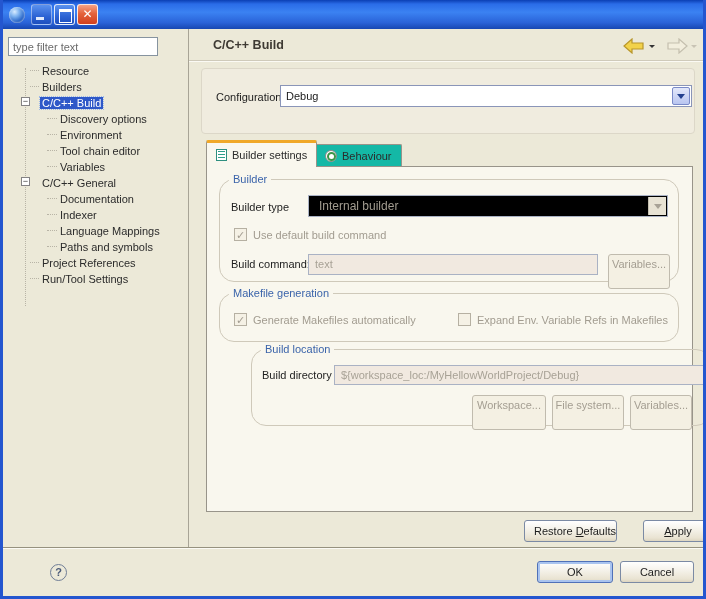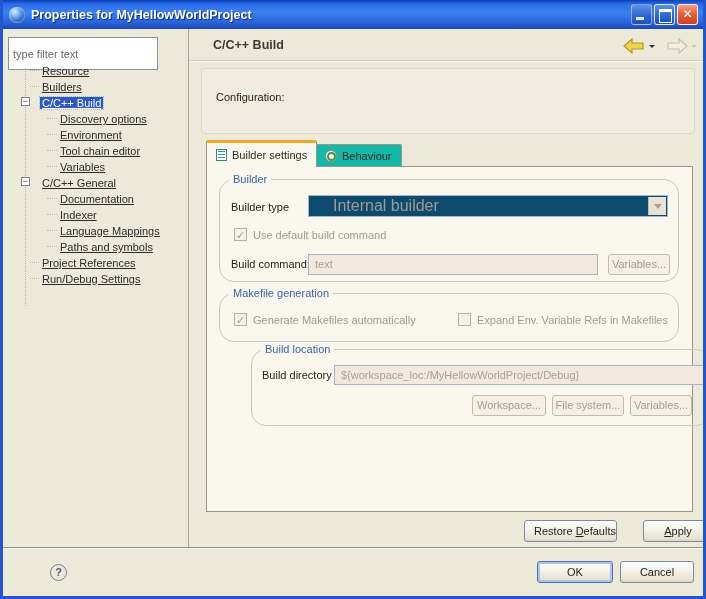--- a/index.html
+++ b/index.html
@@ -44,37 +44,37 @@
     content:""; position:absolute; left:4px; top:4px; width:11px; height:10px;
     border:1px solid #ffffff; border-top-width:3px; background:transparent;
   }
   .btn-close {
     background: linear-gradient(180deg,#f5a184 0%,#e4633c 45%,#d2401e 100%);
     color:#ffffff; font-size:12px; font-weight:bold; text-align:center; line-height:19px;
   }
 
   
   .filter-input {
-    position:absolute; left:5px; top:37px; width:150px; height:33px;
+    position:absolute; left:5px; top:37px; width:150px; height:19px;
     border:1px solid #86939f; background:#ffffff; font-size:11px; color:#6b6b6b;
     padding:0 4px; font-family:"Liberation Sans",sans-serif;
   }
   .tree { position:absolute; left:0; top:62px; width:184px; }
   .tree::before {
     content:""; position:absolute; left:22px; top:6px; height:238px;
     border-left:1px dotted #b8b4a6;
   }
   .tree-row { position:relative; height:16px; line-height:16px; padding-left:37px; white-space:nowrap; }
   .tree-row.lvl2 { padding-left:55px; }
   .tree-row::before {
     content:""; position:absolute; left:27px; top:8px; width:9px; border-top:1px dotted #b8b4a6;
   }
   .tree-row.lvl2::before { left:44px; width:10px; }
   .tree-row.exp::before { display:none; }
-  .tlabel { font-size:11px; color:#2b2b2b; padding:0 2px;text-decoration:underline; }
+  .tlabel { font-size:11px; color:#2b2b2b; padding:0 2px; }
   .tree-row.sel .tlabel { background:#2e58c8; color:#ffffff; outline:1px dotted #9db8e8; }
   .expander {
     position:absolute; left:18px; top:3px; width:9px; height:9px;
     border:1px solid #848284; background:#ffffff; color:#333;
     font-size:9px; line-height:7px; text-align:center; cursor:pointer;
   }
   .vsash { position:absolute; left:185px; top:29px; height:518px; width:1px; background:#a8a496; }
 
   
   .page-title { position:absolute; left:210px; top:38px; font-size:12.5px; font-weight:bold; color:#3e3a33; }
@@ -130,22 +130,22 @@
     font-size:11px; color:#3b64aa;
   }
   .g-builder  { left:12px; top:12px;  width:460px; height:103px; }
   .g-makefile { left:12px; top:126px; width:460px; height:49px; }
   .g-location { left:12px; top:182px; width:460px; height:77px;margin-left:32px; }
 
   .lbl { position:absolute; font-size:11px; color:#1d1d1d; white-space:nowrap; }
   .lbl-dis { position:absolute; font-size:11px; color:#a29c90; white-space:nowrap; }
 
   .combo-dis {
-    position:absolute; background:#0c4a6e; border:1px solid #aab2c4;
-    font-size:16px; color:#a29c90; line-height:20px; padding-left:24px;
+    position:absolute; background:#000000; border:1px solid #aab2c4;
+    font-size:12px; color:#a29c90; line-height:20px; padding-left:10px;
   }
   .combo-dis-btn {
     position:absolute; right:1px; top:1px; bottom:1px; width:18px;
     background:#e8e3d4; border-left:1px solid #c4bfae;
     display:flex; align-items:center; justify-content:center;
   }
   .chev-dis { width:0; height:0; border:4px solid transparent; border-top:5px solid #a8a296; margin-top:5px; }
 
   .input-dis {
     position:absolute; background:#f1e9e0; border:1px solid #aab2c4;
@@ -154,21 +154,21 @@
   }
 
   .cb {
     position:absolute; width:13px; height:13px; background:#f5f1e5;
     border:1px solid #b6b0a2; font-size:11px; line-height:12px; text-align:center;
     color:#a29c90; font-weight:bold;
   }
 
   .btn-dis {
     position:absolute; background:#f4f0e3; border:1px solid #c0bbae; border-radius:3px;
-    font-size:11px; color:#a49e92; text-align:center; line-height:19px; height:21px;
+    font-size:11px; color:#a49e92; text-align:center; line-height:19px; height:35px;
   }
 
   .btn {
     position:absolute; height:22px; border-radius:3px; border:1px solid #7b8aa4;
     background:linear-gradient(180deg,#ffffff 0%,#f4f1e8 45%,#e9e3d2 85%,#ddd5c0 100%);
     font-size:11px; color:#1d1d1d; text-align:center; line-height:20px; cursor:pointer;
   }
   .btn-focus { border-color:#4f71b8; box-shadow: inset 0 0 0 2px #a9c4ef; }
 
   .bottom-sep { position:absolute; left:0; right:0; top:547px; height:2px;
@@ -196,21 +196,20 @@
     content:""; width:5px; height:5px; border-radius:50%; border:2px solid #3a9648;
   }
 </style>
 </head>
 <body>
 
 <div class="window">
 
   <div class="titlebar">
     <div class="app-icon"></div>
-    <div class="title-text">Properties for MyHellowWorldProject</div>
     <div class="win-btns">
       <div class="win-btn btn-min"></div>
       <div class="win-btn btn-max"></div>
       <div class="win-btn btn-close">✕</div>
     </div>
   </div>
 
   <input class="filter-input" value="type filter text" style="">
   <div class="tree">
       <div class="tree-row"><span class="tlabel">Resource</span></div>
@@ -219,37 +218,43 @@
       <div class="tree-row lvl2"><span class="tlabel">Discovery options</span></div>
       <div class="tree-row lvl2"><span class="tlabel">Environment</span></div>
       <div class="tree-row lvl2"><span class="tlabel">Tool chain editor</span></div>
       <div class="tree-row lvl2"><span class="tlabel">Variables</span></div>
       <div class="tree-row exp"><span class="expander">−</span><span class="tlabel">C/C++ General</span></div>
       <div class="tree-row lvl2"><span class="tlabel">Documentation</span></div>
       <div class="tree-row lvl2"><span class="tlabel">Indexer</span></div>
       <div class="tree-row lvl2"><span class="tlabel">Language Mappings</span></div>
       <div class="tree-row lvl2"><span class="tlabel">Paths and symbols</span></div>
       <div class="tree-row"><span class="tlabel">Project References</span></div>
-      <div class="tree-row"><span class="tlabel">Run/Debug Settings</span></div>
+      <div class="tree-row"><span class="tlabel">Run/Tool Settings</span></div>
     </div>
   <div class="vsash"></div>
 
   <div class="page-title">C/C++ Build</div>
   <svg class="nav-arrow nav-back" width="22" height="16" viewBox="0 0 22 16">
     <path d="M9 1 L9 5 L20 5 L20 11 L9 11 L9 15 L1 8 Z" fill="#f2d24a" stroke="#b8962a" stroke-width="1.2"></path>
   </svg>
   <span class="caret caret-back"></span>
   <svg class="nav-arrow nav-fwd" width="22" height="16" viewBox="0 0 22 16">
     <path d="M13 1 L13 5 L2 5 L2 11 L13 11 L13 15 L21 8 Z" fill="#f2eedd" stroke="#c4bfae" stroke-width="1.2"></path>
   </svg>
   <span class="caret caret-fwd"></span>
   <div class="hdr-sep"></div>
 
   <div class="config-panel">
     <span class="config-label">Configuration:</span>
+    <div class="combo">
+      <span>Debug</span>
+      <span class="combo-btn">
+          <span class="chev"></span>
+        </span>
+    </div>
   </div>
 
   <div class="tab tab-active">
     <span class="icon-list"></span>
     <span>Builder settings</span>
   </div>
   <div class="tab tab-inactive">
     <span class="icon-target"></span>
     <span>Behaviour</span>
   </div>

